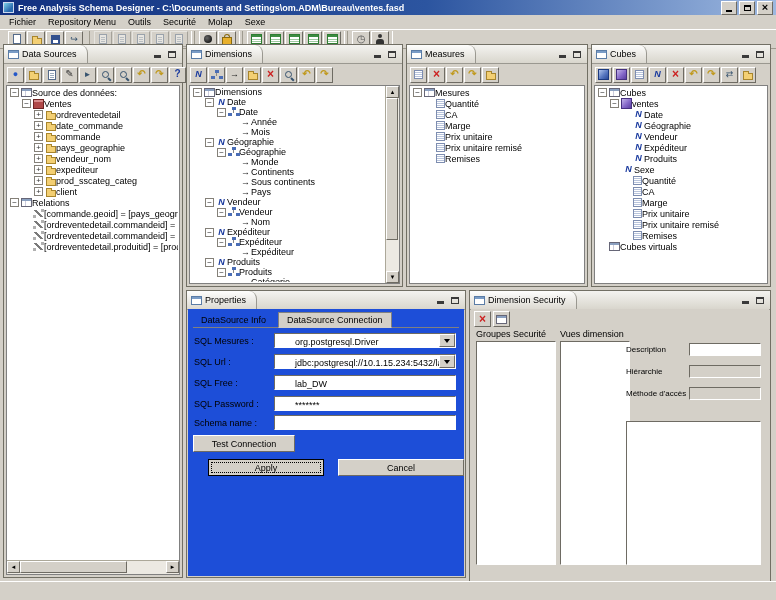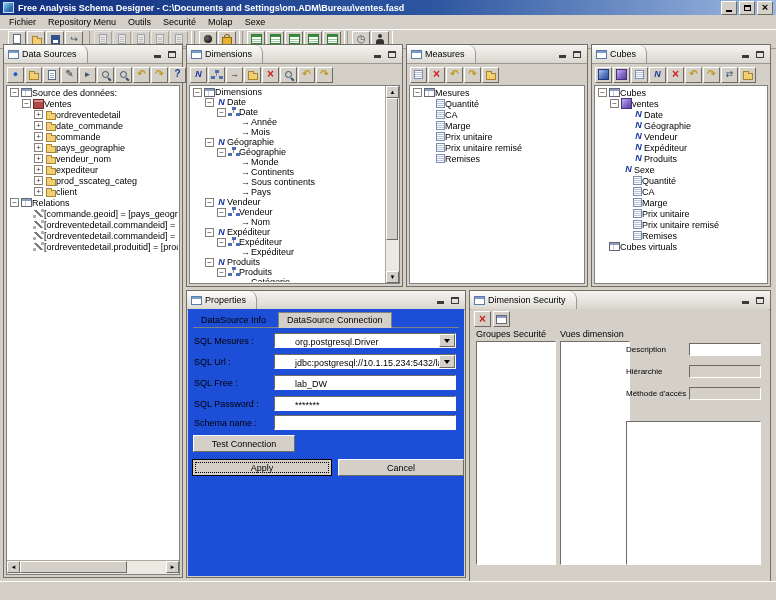--- a/index.html
+++ b/index.html
@@ -782,21 +782,21 @@
     </div>
     <div class="frow" style="top:106px">
       <span class="flabel">Schema name :</span>
       <span class="fctrl">
         <span></span>
       </span>
     </div>
     <div class="btn" style="left:5px;top:126px;width:102px;height:17px">
       <span>Test Connection</span>
     </div>
-    <div class="btn focused" style="left:4px;top:150px;width:140px;height:17px">
+    <div class="btn focused" style="left:20px;top:150px;width:116px;height:17px">
       <span>Apply</span>
     </div>
     <div class="btn" style="left:150px;top:150px;width:126px;height:17px">
       <span>Cancel</span>
     </div>
   </div>
 </div>
 
 <div class="panel" id="p-sec">
   <div class="phead">

